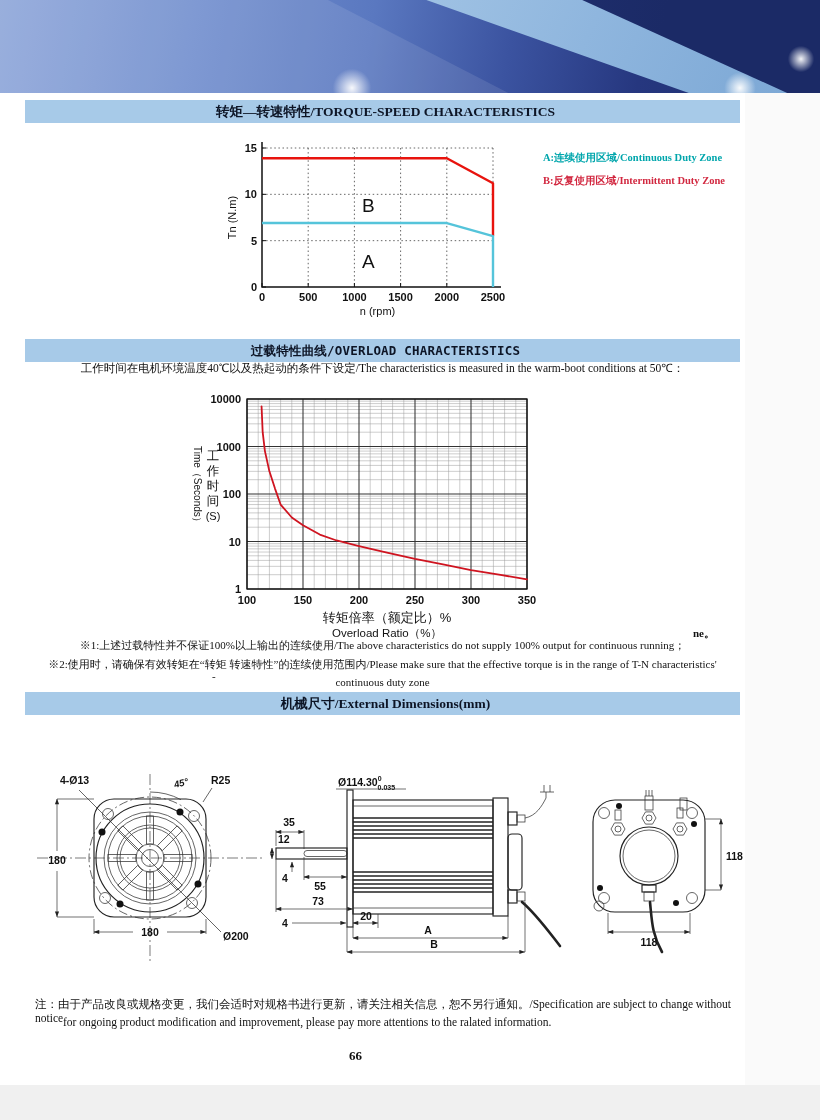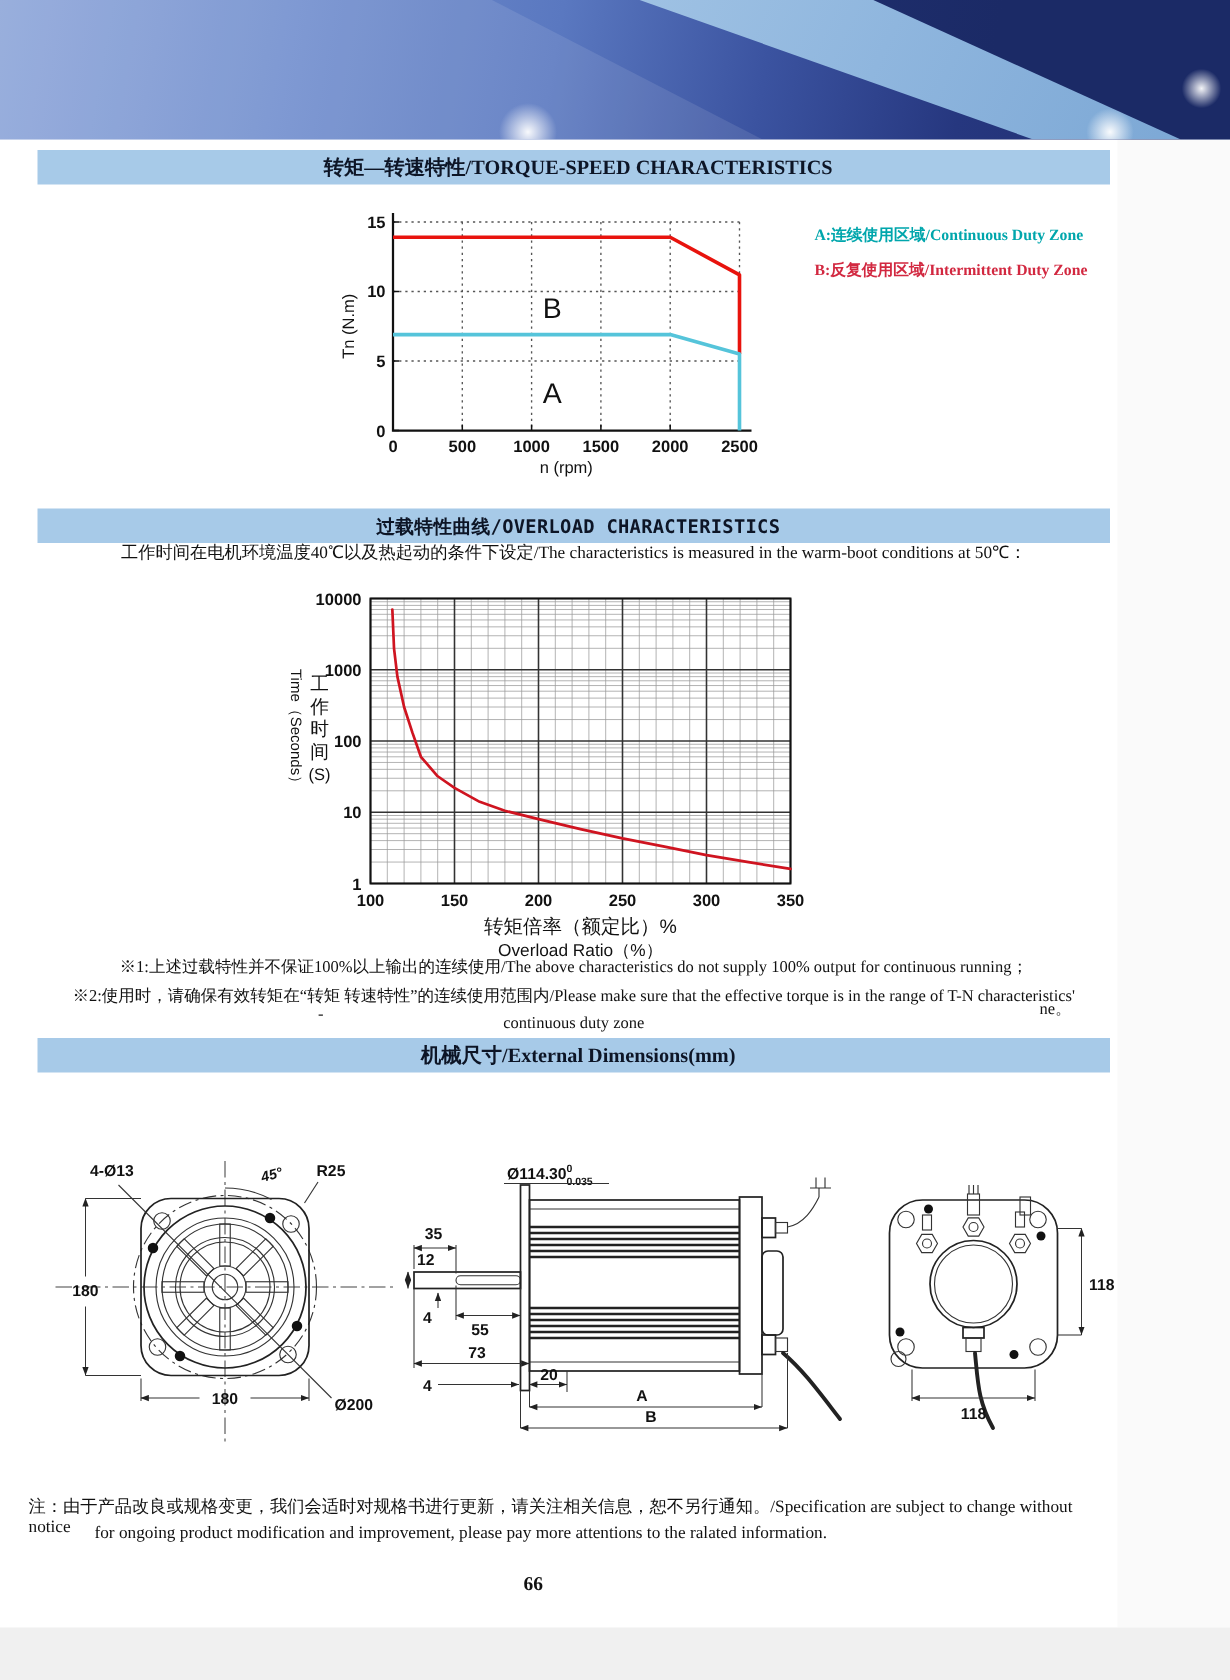--- a/index.html
+++ b/index.html
@@ -28,21 +28,21 @@
     color:#0d1526;font-weight:bold;font-size:13.5px;line-height:23px;padding-left:6px;box-sizing:border-box;
     font-family:"Liberation Serif",serif;text-align:center;}
   .section-bar.mono{font-family:"DejaVu Sans Mono","Liberation Sans",monospace;font-size:12.5px;letter-spacing:.2px;}
 
   
   .serif{font-family:"Liberation Serif",serif;}
   .subtitle{position:absolute;left:25px;top:360px;width:715px;text-align:center;font-size:11.5px;color:#111;}
   .notes{position:absolute;left:25px;top:636px;width:715px;text-align:center;font-size:11px;color:#111;line-height:18.5px;}
   .frag{position:absolute;font-size:11px;color:#111;}
   .legend{position:absolute;left:543px;top:146px;font-family:"Liberation Serif",serif;font-weight:bold;font-size:10.5px;line-height:23px;}
-  .footer-line1{position:absolute;left:19px;top:997px;width:700px;font-size:11.5px;color:#111;}
+  .footer-line1{position:absolute;left:35px;top:997px;width:700px;font-size:11.5px;color:#111;}
   .footer-line2{position:absolute;left:63px;top:1016px;width:672px;font-size:11.5px;color:#111;}
   .pagenum{position:absolute;left:318px;top:1048px;width:44px;text-align:right;font-weight:bold;font-size:13px;color:#111;}
 
   
   svg{position:absolute;overflow:visible;}
   svg text{font-family:"Liberation Sans",sans-serif;fill:#111;}
   .tick{font-size:11px;font-weight:bold;}
   .axis-title{font-size:11px;}
   .gdot{stroke:#555;stroke-width:.9;stroke-dasharray:1.5 2.6;}
   .gmin{stroke:#9a9a9a;stroke-width:.5;}
@@ -217,21 +217,21 @@
       <text x="31" y="104" text-anchor="middle" font-size="12.5">时</text>
       <text x="31" y="119" text-anchor="middle" font-size="12.5">间</text>
       <text x="31" y="134" text-anchor="middle" font-size="11">(S)</text>
     </svg>
 
   <div class="notes serif">
     <div>※1:上述过载特性并不保证100%以上输出的连续使用/The above characteristics do not supply 100% output for continuous running；</div>
     <div>※2:使用时，请确保有效转矩在“转矩 转速特性”的连续使用范围内/Please make sure that the effective torque is in the range of T-N characteristics' continuous duty zone</div>
   </div>
   <div class="frag serif" style="left:212px;top:670px;">-</div>
-  <div class="frag serif" style="left:693px;top:665px;">ne。</div>
+  <div class="frag serif" style="left:693px;top:626px;font-weight:bold;">ne。</div>
 
   <div class="section-bar" style="top:692px;">
     <span>机械尺寸/External Dimensions(mm)</span>
   </div>
 
   <svg width="0" height="0" style="left:0;top:0;">
     <defs>
       <marker id="ae" markerWidth="9" markerHeight="7" refX="8" refY="3" orient="auto">
           <path d="M0,0 L8,3 L0,6 z" fill="#222"></path>
         </marker>

